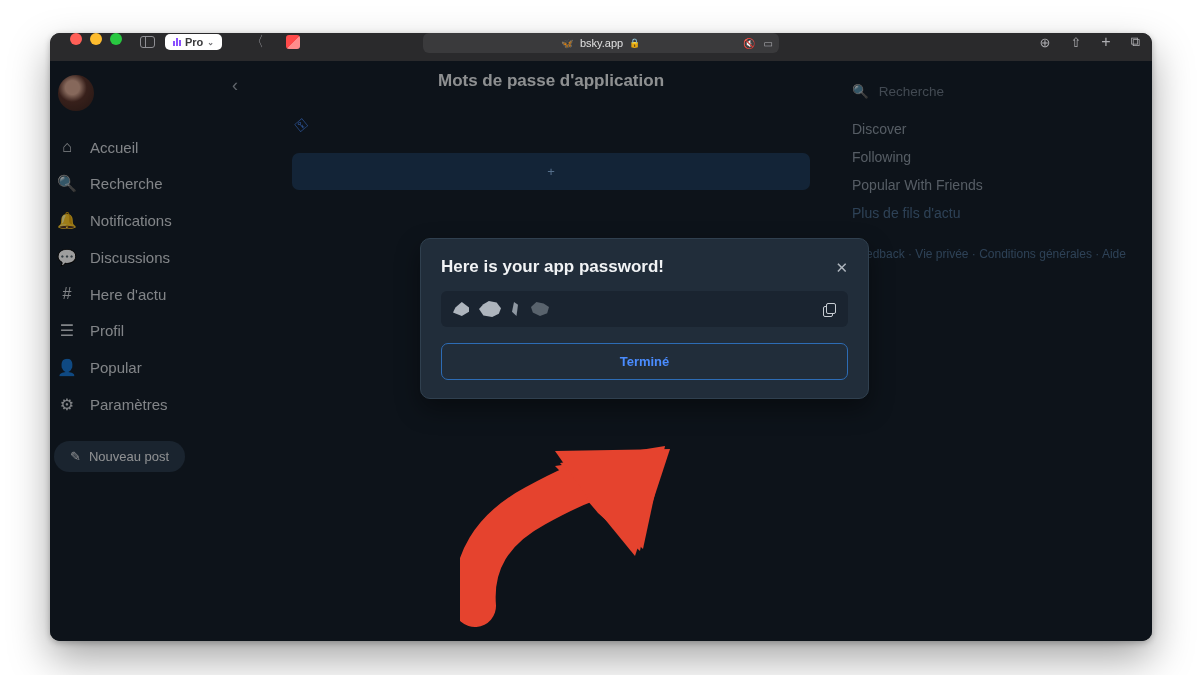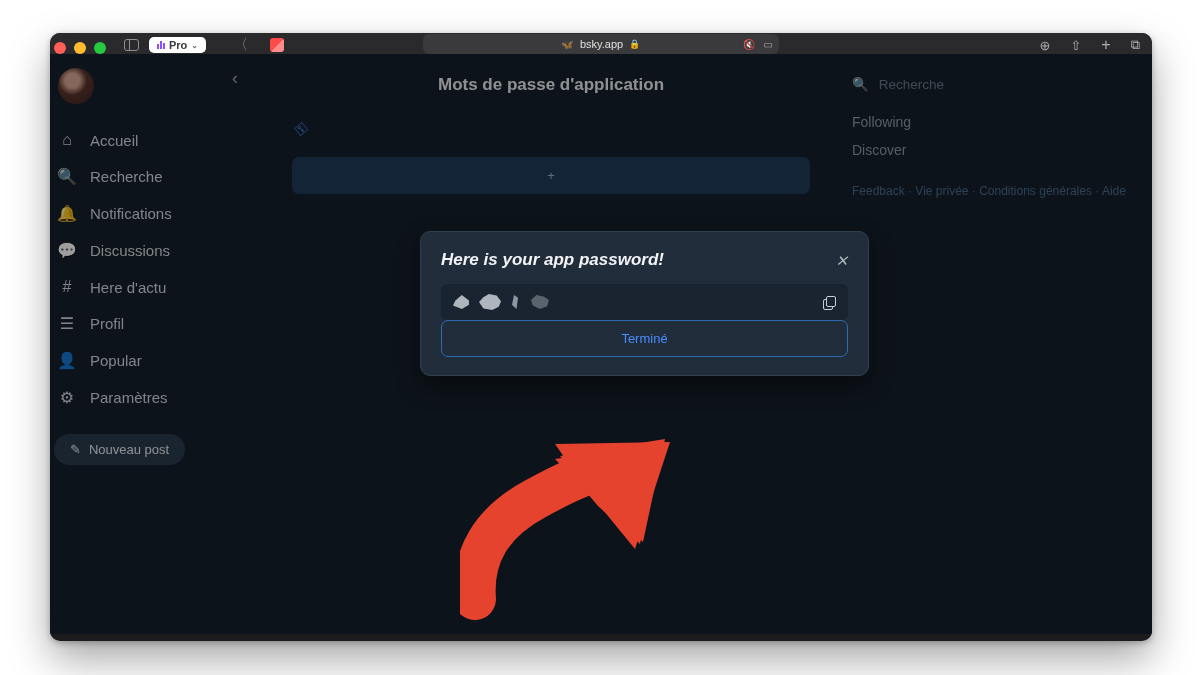--- a/index.html
+++ b/index.html
@@ -1,18 +1,18 @@
 <!DOCTYPE html>
 <html><head>
   <meta charset="utf-8">
   <style>
     * { margin: 0; padding: 0; box-sizing: border-box; font-family: -apple-system, BlinkMacSystemFont, "Segoe UI", Helvetica, Arial, sans-serif; }
     body { background: #fff; width: 1200px; height: 675px; overflow: hidden; position: relative; }
     .browser-window { position: absolute; top: 33px; left: 50px; width: 1102px; height: 608px; background: #1c1c1e; border-radius: 10px; box-shadow: 0 18px 40px rgba(0,0,0,0.35), 0 2px 6px rgba(0,0,0,0.25); overflow: hidden; }
-    .titlebar { height: 21px; display: flex; align-items: flex-end; padding: 0 4px; background: #2a2a2c; position: relative; }
+    .titlebar { height: 28px; display: flex; align-items: flex-start; padding: 0 20px; background: #2a2a2c; position: relative; }
     .traffic-lights { display: flex; gap: 8px; }
     .tl { width: 12px; height: 12px; border-radius: 50%; }
     .tl.red { background: #ff5f57; }
     .tl.yellow { background: #febc2e; }
     .tl.green { background: #28c840; }
     .titlebar-left-controls { display: flex; align-items: center; gap: 10px; margin-left: 18px; }
     .sidebar-toggle { width: 15px; height: 12px; border: 1.4px solid #8e8e93; border-radius: 3px; position: relative; }
     .sidebar-toggle::after { content: ""; position: absolute; left: 4px; top: 0; bottom: 0; width: 1.4px; background: #8e8e93; }
     .pro-badge { background: #fff; color: #3a3a3c; padding: 2px 8px; border-radius: 5px; font-size: 11px; font-weight: 600; display: flex; align-items: center; gap: 4px; }
     .pro-badge .bars { display: inline-flex; align-items: flex-end; gap: 1px; }
@@ -34,50 +34,50 @@
     
     .left-sidebar { width: 200px; padding: 8px 0 0 0; display: flex; flex-direction: column; }
     .avatar { width: 36px; height: 36px; border-radius: 50%; background: radial-gradient(circle at 40% 35%, #d8a893 22%, #5a342c 45%, #3a2520 100%); margin: 6px 0 18px 8px; }
     .nav-list { display: flex; flex-direction: column; }
     .nav-item { display: flex; align-items: center; gap: 14px; padding: 9px 8px; color: #d1d5db; font-size: 15px; cursor: pointer; }
     .nav-item .nav-icon { width: 18px; display: flex; justify-content: center; font-size: 16px; color: #d1d5db; }
     .new-post-btn { margin-top: 18px; margin-left: 4px; background: #2a3a4d; color: #e5e8eb; font-size: 13px; font-weight: 500; padding: 8px 16px; border-radius: 18px; display: inline-flex; align-items: center; gap: 8px; width: fit-content; border: none; }
     
     .center-col { flex: 1; padding: 0 28px; position: relative; }
     .back-chevron { position: absolute; left: -18px; top: 14px; color: #9ba3ad; font-size: 18px; }
-    .page-title { text-align: center; color: #e5e8eb; font-size: 17px; font-weight: 600; padding: 21px 0 22px; }
+    .page-title { text-align: center; color: #e5e8eb; font-size: 17px; font-weight: 600; padding: 10px 0 22px; }
     .info-box { display: flex; gap: 12px; padding: 0 18px 18px; color: #8b96a3; font-size: 11.5px; line-height: 1.45; }
     .info-box .key-icon { color: #4a8cff; margin-top: 2px; flex-shrink: 0; font-size: 14px; transform: rotate(-40deg); }
     .add-btn { background: #1f3a5a; color: #8ab3e0; font-size: 13px; font-weight: 500; padding: 11px; border-radius: 7px; text-align: center; display: flex; align-items: center; justify-content: center; gap: 10px; margin: 0 14px; cursor: pointer; }
     
     .right-sidebar { width: 300px; padding: 18px 22px 0 0; display: flex; flex-direction: column; gap: 18px; }
     .search-box { display: flex; align-items: center; gap: 10px; color: #6b7785; font-size: 13.5px; padding: 4px 0; }
     .feed-list { display: flex; flex-direction: column; gap: 12px; }
     .feed-item { color: #8b96a3; font-size: 14px; cursor: pointer; }
     .footer-links { color: #4a6a8c; font-size: 12px; line-height: 1.6; margin-top: 6px; }
     .footer-links span { color: #4a6a8c; }
     
     .modal { position: absolute; left: 370px; top: 177px; width: 449px; background: #212d3a; border: 1px solid #30404f; border-radius: 10px; padding: 18px 20px 18px; z-index: 10; box-shadow: 0 10px 24px rgba(0,0,0,0.4); }
-    .modal-header { display: flex; justify-content: space-between; align-items: center; font-style: italic; }
+    .modal-header { display: flex; justify-content: space-between; align-items: center; }
     .modal-title { color: #f1f3f5; font-size: 17px; font-weight: 700; }
     .modal-close { color: #aeb5bd; font-size: 15px; cursor: pointer; margin-top: 2px; }
     .modal-subtitle { color: #c8cdd3; font-size: 12.5px; margin-top: 8px; line-height: 1.4; }
     .password-field { background: #1a2430; border-radius: 6px; margin-top: 14px; padding: 10px 12px; display: flex; align-items: center; justify-content: space-between; }
     .password-glyphs { display: flex; align-items: center; gap: 10px; }
     .pw-glyph { width: 16px; height: 14px; background: #aeb5bd; }
     .pw-glyph.g1 { clip-path: polygon(15% 40%, 55% 0%, 100% 40%, 100% 70%, 55% 100%, 0% 75%); background:#aeb5bd; }
     .pw-glyph.g2 { background: #aeb5bd; clip-path: polygon(0% 50%, 20% 20%, 45% 0%, 80% 10%, 100% 45%, 90% 80%, 60% 100%, 20% 90%); width:22px; height:16px;}
     .pw-glyph.g3 { background: #8f98a2; clip-path: polygon(30% 0%, 70% 20%, 55% 100%, 10% 70%); width:10px; height:14px;}
     .pw-glyph.g4 { background: #6f7882; clip-path: polygon(0% 35%, 30% 0%, 70% 10%, 100% 35%, 90% 80%, 50% 100%, 10% 75%); width:18px; height:14px; opacity:.75;}
     .copy-icon { width: 13px; height: 13px; position: relative; cursor: pointer; }
     .copy-icon::before, .copy-icon::after { content: ""; position: absolute; border: 1.3px solid #c8cdd3; border-radius: 2px; }
     .copy-icon::before { width: 8px; height: 9px; left: 0; top: 3px; }
     .copy-icon::after { width: 8px; height: 9px; left: 3px; top: 0; background: #1a2430; }
     .modal-warning { color: #c8cdd3; font-size: 12.5px; margin-top: 14px; line-height: 1.45; }
-    .done-btn { width: 100%; border: 1px solid #2d6cb5; background: transparent; color: #4a8cff; font-size: 13px; font-weight: 400; padding: 10px; border-radius: 7px; cursor: pointer; }
+    .done-btn { margin-top: 16px; width: 100%; border: 1px solid #2d6cb5; background: transparent; color: #4a8cff; font-size: 13px; font-weight: 700; padding: 10px; border-radius: 7px; cursor: pointer; }
     
     .annotation-arrow { position: absolute; left: 410px; top: 370px; z-index: 15; pointer-events: none; }
   </style>
 </head>
 <body>
 
 <div class="browser-window">
   <div class="titlebar">
     <div class="traffic-lights">
       <div class="tl red"></div>
@@ -172,22 +172,24 @@
         <span>+</span>
       </div>
     </div>
 
     <div class="right-sidebar">
       <div class="search-box">
         <span>🔍</span>
         <span>Recherche</span>
       </div>
       <div class="feed-list">
+        <div class="feed-item">Discover</div>
         <div class="feed-item">Following</div>
-        <div class="feed-item">Discover</div>
+        <div class="feed-item">Popular With Friends</div>
+        <div class="feed-item" style="color:#4a6a8c;">Plus de fils d'actu</div>
       </div>
       <div class="footer-links">
         <span>Feedback · Vie privée · Conditions générales · Aide</span>
       </div>
     </div>
 
     <div class="modal">
       <div class="modal-header">
         <div class="modal-title">Here is your app password!</div>
         <div class="modal-close">✕</div>

